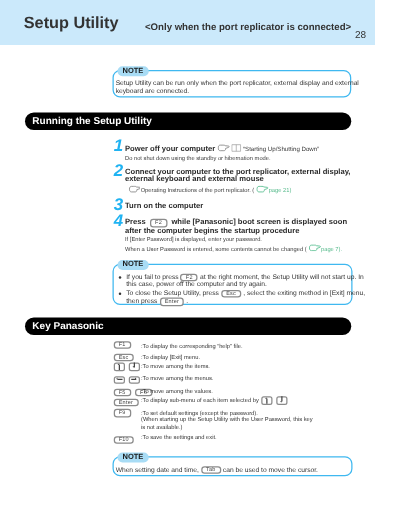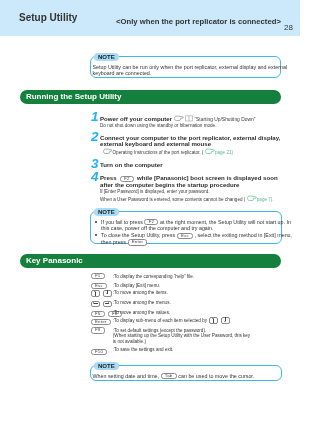--- a/index.html
+++ b/index.html
@@ -1,22 +1,22 @@
 <!DOCTYPE html>
 <html><head>
 <meta charset="utf-8">
 <style>
   html,body{margin:0;padding:0;}
   body{width:300px;height:425px;background:#fff;font-family:"Liberation Sans",sans-serif;overflow:hidden;-webkit-font-smoothing:antialiased;}
   .hdr{height:36px;background:#cbe9fb;position:relative;}
-  .hdr h1{margin:0;position:absolute;left:19px;top:11px;font-size:10px;font-weight:bold;color:#333;line-height:14px;}
+  .hdr h1{margin:0;position:absolute;left:19px;top:11px;font-size:13px;font-weight:bold;color:#333;line-height:14px;}
   .hdr .sub{position:absolute;left:116px;top:18px;font-size:7.7px;font-weight:bold;color:#333;line-height:7px;}
   .pg{position:absolute;left:284px;top:23.5px;font-size:8px;color:#333;line-height:7px;text-align:center;}
 
-  .secbar{position:absolute;left:20px;width:261px;height:14px;background:#15803d;border-radius:7px;color:#fff;font-size:8px;font-weight:bold;line-height:14.6px;padding-left:5.9px;box-sizing:border-box;letter-spacing:0px;}
+  .secbar{position:absolute;left:20px;width:261px;height:14px;background:#000000;border-radius:7px;color:#fff;font-size:8px;font-weight:bold;line-height:14.6px;padding-left:5.9px;box-sizing:border-box;letter-spacing:0px;}
 
   .note{position:absolute;border:1.3px solid #3fb8f0;border-radius:6px;box-sizing:border-box;background:#fff;}
   .note .pill{position:absolute;left:3px;top:-4.5px;background:#a8dcf5;border-radius:5px;height:8.5px;padding:0 4px;font-size:6px;font-weight:bold;color:#1a1a1a;line-height:8.5px;}
   .note .body{padding:6.5px 4px 4px 1.5px;font-size:5.35px;line-height:6.4px;color:#333;white-space:nowrap;}
 
   .step{position:absolute;left:90px;}
   .step .num{position:absolute;left:1px;top:-5px;font-size:13.5px;font-weight:bold;font-style:italic;color:#20b3f2;line-height:13px;}
   .step .ttl{margin-left:10px;font-size:6.1px;font-weight:bold;color:#2b2b2b;line-height:6.7px;white-space:nowrap;}
   .step .sub{margin-left:10px;font-size:4.6px;color:#3a3a3a;line-height:5.8px;white-space:nowrap;}
 

